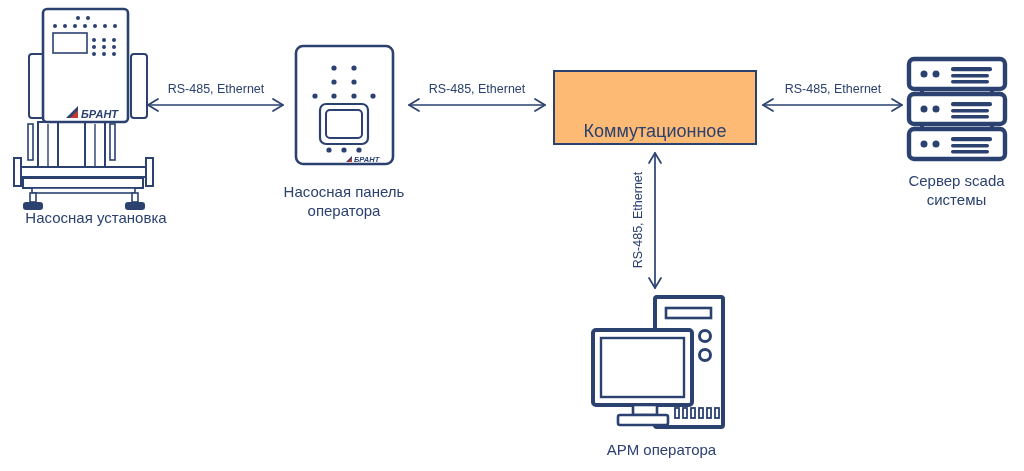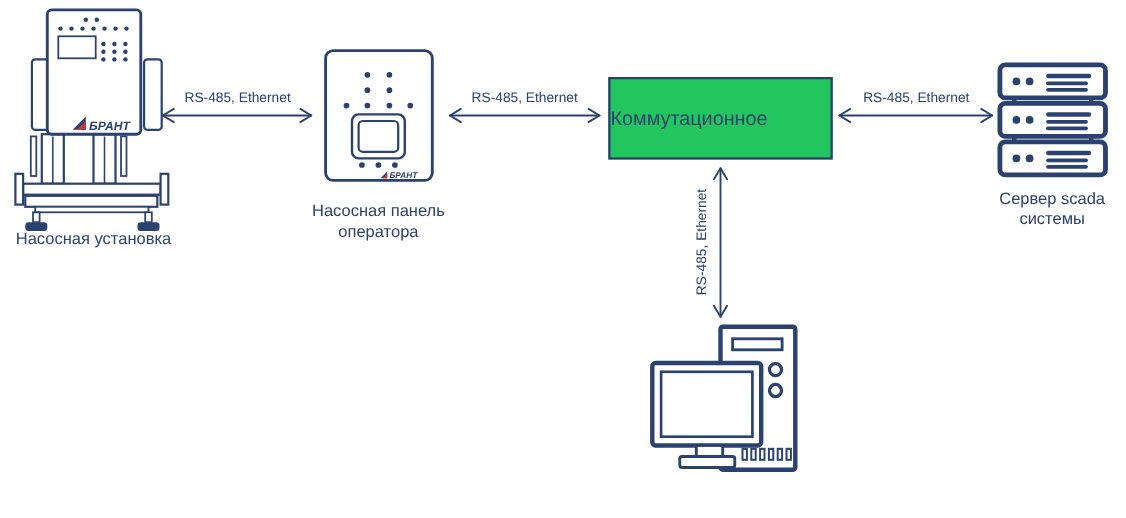--- a/index.html
+++ b/index.html
@@ -8,22 +8,22 @@
     position:relative; width:1024px; height:471px;
     background:#ffffff; color:#2b4170; overflow:hidden;
   }
   .icon-svg { position:absolute; display:block; }
   .node-label {
     position:absolute; text-align:center;
     font-size:15px; line-height:19px; color:#2b4170;
   }
   .switch-box {
     position:absolute; left:553px; top:70px; width:204px; height:75px;
-    border:2.5px solid #2b4170; background:#22c55e;
-    display:flex; flex-direction:column; justify-content:center; align-items:flex-start;
+    border:2.5px solid #2b4170; background:#fdba74;
+    display:flex; justify-content:center; align-items:flex-end;
     font-size:18px; line-height:24px; color:#2b4170; text-align:center;
   }
   .arrow-layer { position:absolute; left:0; top:0; pointer-events:none; }
   .conn-label {
     position:absolute; font-size:12.5px; color:#2b4170; white-space:nowrap;
     transform:translateX(-50%);
   }
   .conn-label.vertical {
     transform:translate(-50%,-50%) rotate(-90deg);
   }
@@ -80,21 +80,21 @@
       <circle cx="86" cy="48" r="2"></circle>
         <circle cx="96" cy="48" r="2"></circle>
         <circle cx="106" cy="48" r="2"></circle>
     </g>
     <g>
       <polygon points="58,112 70,100 70,112" fill="#2b4170"></polygon>
       <polygon points="62,112 70,104 70,112" fill="#c23a30"></polygon>
       <text x="73" y="112" font-size="11" font-weight="bold" font-style="italic" fill="#2b4170">БРАНТ</text>
     </g>
   </svg>
-  <div class="node-label" style="left:5px; top:208px; width:160px;">Насосная установка</div>
+  <div class="node-label" style="left:16px; top:208px; width:160px;">Насосная установка</div>
 
   <svg class="icon-svg" style="left:294px; top:44px;" width="101" height="122" viewBox="0 0 101 122">
     <rect x="2" y="2" width="97" height="118" rx="7" stroke="#2b4170" stroke-width="2.6" fill="#fff"></rect>
     <g fill="#2b4170">
       <circle cx="40" cy="24" r="2.6"></circle>
         <circle cx="60" cy="24" r="2.6"></circle>
       <circle cx="40" cy="38" r="2.6"></circle>
         <circle cx="60" cy="38" r="2.6"></circle>
       <circle cx="21" cy="52" r="2.6"></circle>
         <circle cx="40" cy="52" r="2.6"></circle>
@@ -166,20 +166,21 @@
           <rect x="114" y="116" width="4" height="10"></rect>
         <rect x="122" y="116" width="4" height="10"></rect>
           <rect x="130" y="116" width="4" height="10"></rect>
       </g>
       <rect x="8" y="38" width="99" height="75" rx="3" stroke-width="4"></rect>
       <rect x="16" y="46" width="83" height="59" stroke-width="2.4"></rect>
       <rect x="48" y="113" width="24" height="10" stroke-width="2.6"></rect>
       <rect x="33" y="123" width="50" height="10" rx="2" stroke-width="2.6"></rect>
     </g>
   </svg>
+  <div class="node-label" style="left:588px; top:440px; width:147px;">АРМ оператора</div>
 
   <svg class="arrow-layer" width="1024" height="471" viewBox="0 0 1024 471">
     <g stroke="#2b4170" stroke-width="1.7" fill="none" stroke-linecap="round" stroke-linejoin="round">
       <g>
         <path d="M148,105 H283"></path>
         <path d="M158,99 L148,105 L158,111"></path>
         <path d="M273,99 L283,105 L273,111"></path>
       </g>
       <g>
         <path d="M409,105 H545"></path>

